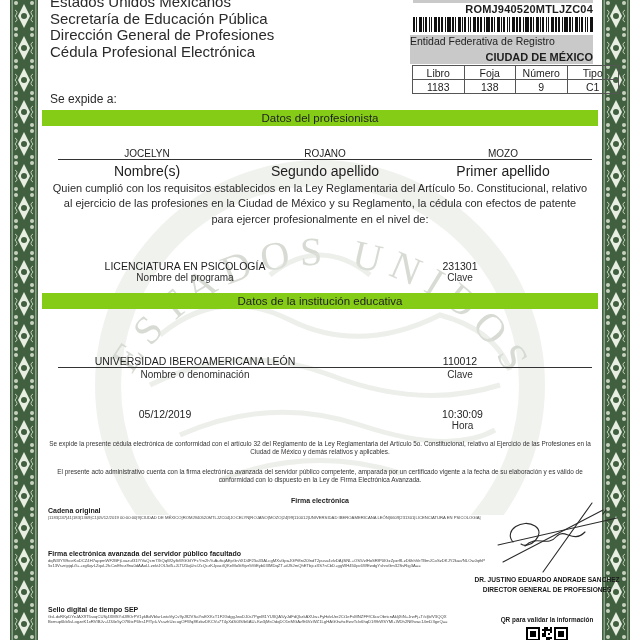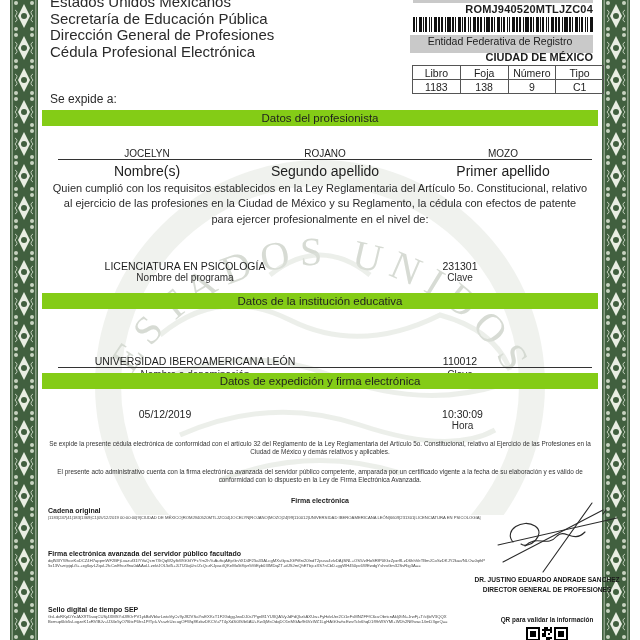--- a/index.html
+++ b/index.html
@@ -6,24 +6,24 @@
   #page{position:relative;width:640px;height:640px;background:#ffffff;overflow:hidden;
         font-family:"Liberation Sans", sans-serif;color:#1d1d1d;}
   .abs{position:absolute;}
   
   .border-strip{position:absolute;top:0;width:28px;height:640px;}
   
   .hdr-lines{left:50px;top:-6px;font-size:15px;line-height:16.5px;color:#2a2a2a;}
   .curp{left:413px;top:3px;width:180px;text-align:right;font-size:11px;font-weight:bold;letter-spacing:.2px;}
   .top-sliver{left:413px;top:0;width:180px;height:3px;background:#c9c9c9;}
   .barcode{left:413px;top:17px;width:180px;height:15px;}
-  .entity-bar{left:410px;top:35px;width:183px;height:18px;background:#c9c9c9;
-              font-size:10.5px;line-height:13px;text-align:center;padding-right:3px;box-sizing:border-box;color:#222;}
+  .entity-bar{left:410px;top:35px;width:183px;height:29px;background:#c9c9c9;
+              font-size:10.5px;line-height:13px;text-align:left;padding-right:3px;box-sizing:border-box;color:#222;}
   .entity-val{left:410px;top:51px;width:183px;text-align:right;font-size:11px;font-weight:bold;}
-  table.reg{position:absolute;left:412px;top:65px;width:192px;border-collapse:collapse;font-size:10.5px;border-radius:13px;}
+  table.reg{position:absolute;left:412px;top:65px;width:207px;border-collapse:collapse;font-size:10.5px;border-radius:13px;}
   table.reg td{border:1px solid #555;text-align:center;padding:0;height:13px;width:25%;}
   .se-expide{left:50px;top:92px;font-size:12px;color:#2a2a2a;}
   .section-bar{left:42px;width:556px;height:16px;background:#84cc16;text-align:center;
                font-size:11.5px;line-height:16px;color:#1f1f1f;}
   
   .fields-row{left:58px;top:148px;width:534px;display:flex;border-bottom:1px solid #333;}
   .fields-labels{left:58px;top:163px;width:534px;display:flex;}
   .fcol{flex:1;text-align:center;font-size:14px;}
   .fval{font-size:10px;}
   .statement{left:52px;top:181px;width:536px;text-align:center;font-size:11px;line-height:15.3px;color:#2b2b2b;}
@@ -247,21 +247,20 @@
       <div>UNIVERSIDAD IBEROAMERICANA LEÓN</div>
     </div>
     <div class="abs pair-right" style="left:390px;width:140px;">
       <div>110012</div>
     </div>
     <div class="abs uline" style="top:12px;"></div>
     <div class="abs pair-left pair-label" style="left:50px;top:14px;width:290px;">Nombre o denominación</div>
     <div class="abs pair-right pair-label" style="left:390px;top:14px;width:140px;">Clave</div>
   </div>
 
-  <div class="abs section-bar" style="top:373px;">Datos de expedición y firma electrónica</div>
 
   <div class="abs" style="top:408px;left:0;width:640px;height:24px;">
     <div class="abs pair-left" style="left:50px;width:230px;">
       <div>05/12/2019</div>
     </div>
     <div class="abs pair-right" style="left:390px;width:145px;">
       <div>10:30:09</div>
       <div class="pair-label">Hora</div>
     </div>
   </div>

